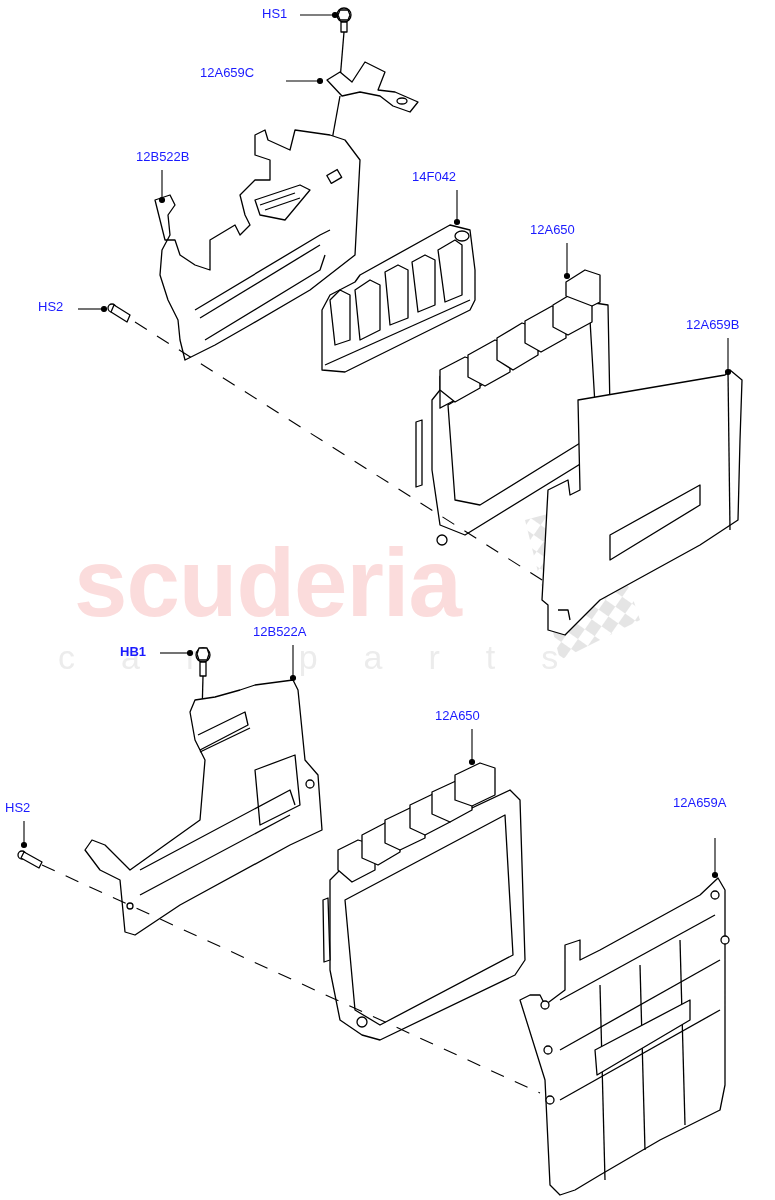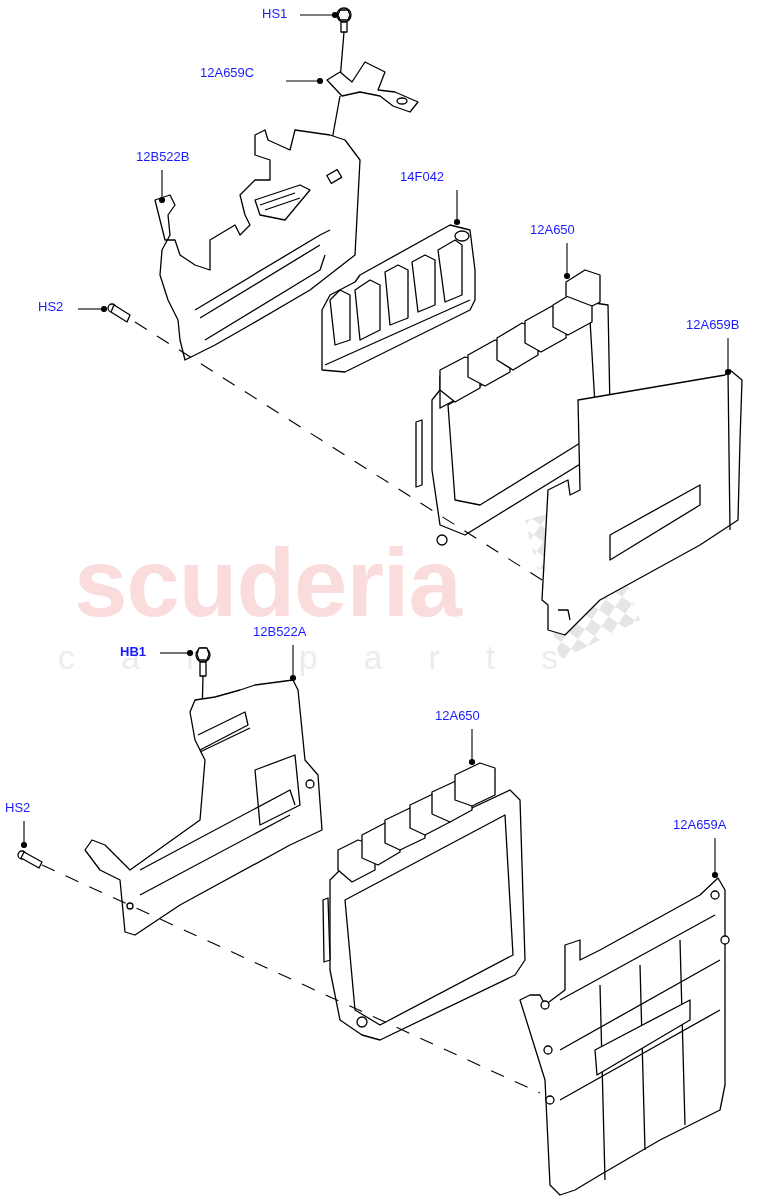--- a/index.html
+++ b/index.html
@@ -174,22 +174,22 @@
           <circle cx="24" cy="845" r="2.5" fill="#000"></circle>
         <line x1="715" y1="838" x2="715" y2="875"></line>
           <circle cx="715" cy="875" r="2.5" fill="#000"></circle>
       </g>
     </g>
   </svg>
 
   <div class="label" style="left:262px;top:7px;">HS1</div>
   <div class="label" style="left:200px;top:66px;">12A659C</div>
   <div class="label" style="left:136px;top:150px;">12B522B</div>
-  <div class="label" style="left:400px;top:170px;">14F042</div>
+  <div class="label" style="left:412px;top:170px;">14F042</div>
   <div class="label" style="left:38px;top:300px;">HS2</div>
   <div class="label" style="left:530px;top:223px;">12A650</div>
   <div class="label" style="left:686px;top:318px;text-align:right;">12A659B</div>
   <div class="label" style="left:120px;top:645px;font-weight:bold;">HB1</div>
   <div class="label" style="left:253px;top:625px;text-align:right;">12B522A</div>
   <div class="label" style="left:435px;top:709px;">12A650</div>
   <div class="label" style="left:5px;top:801px;">HS2</div>
-  <div class="label" style="left:673px;top:818px;">12A659A</div>
+  <div class="label" style="left:673px;top:796px;">12A659A</div>
 </div>
 
 </body></html>

